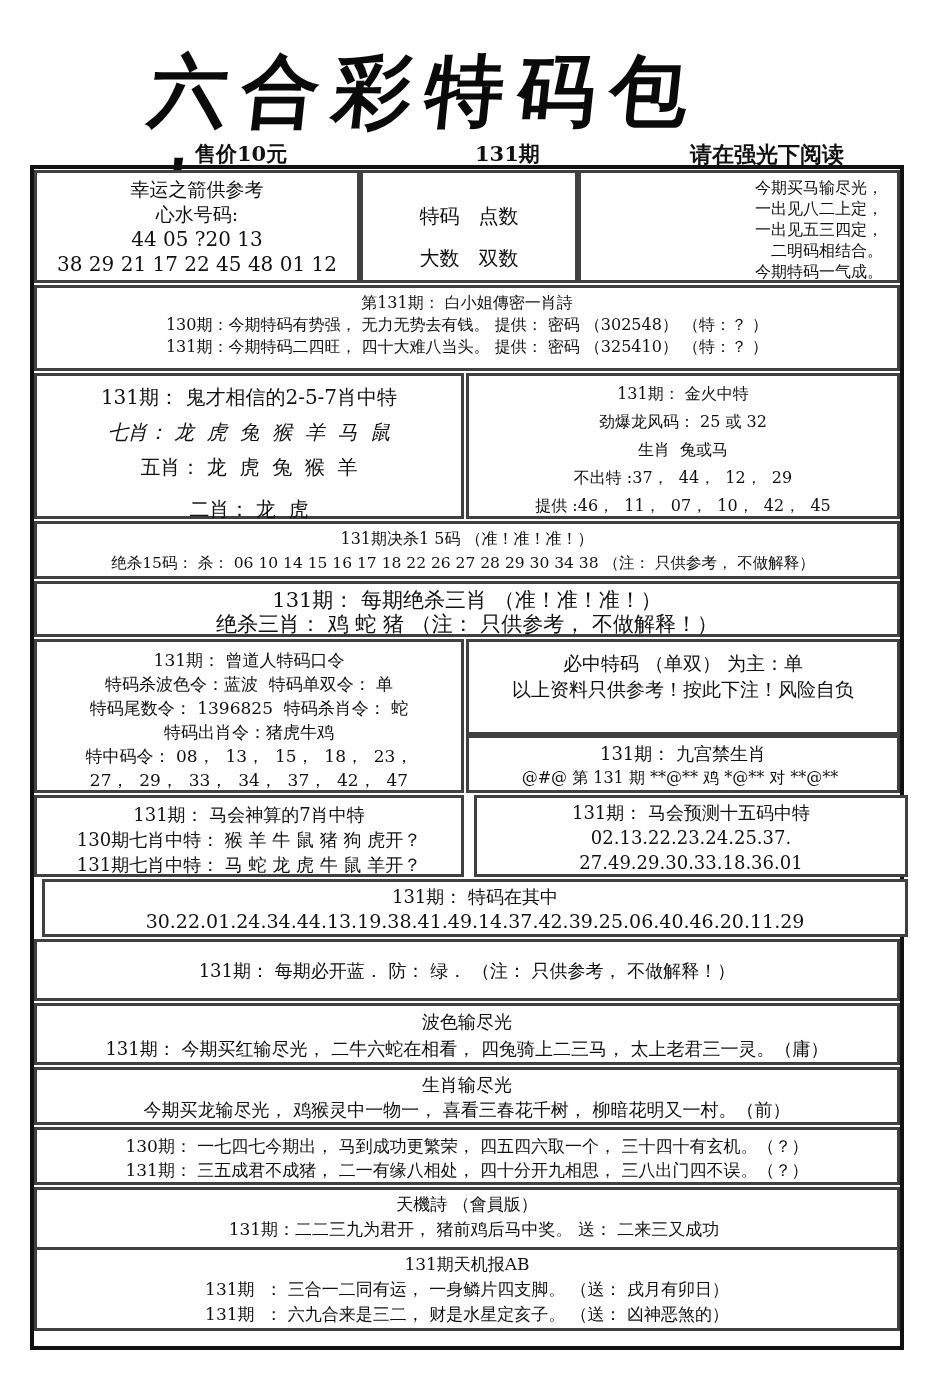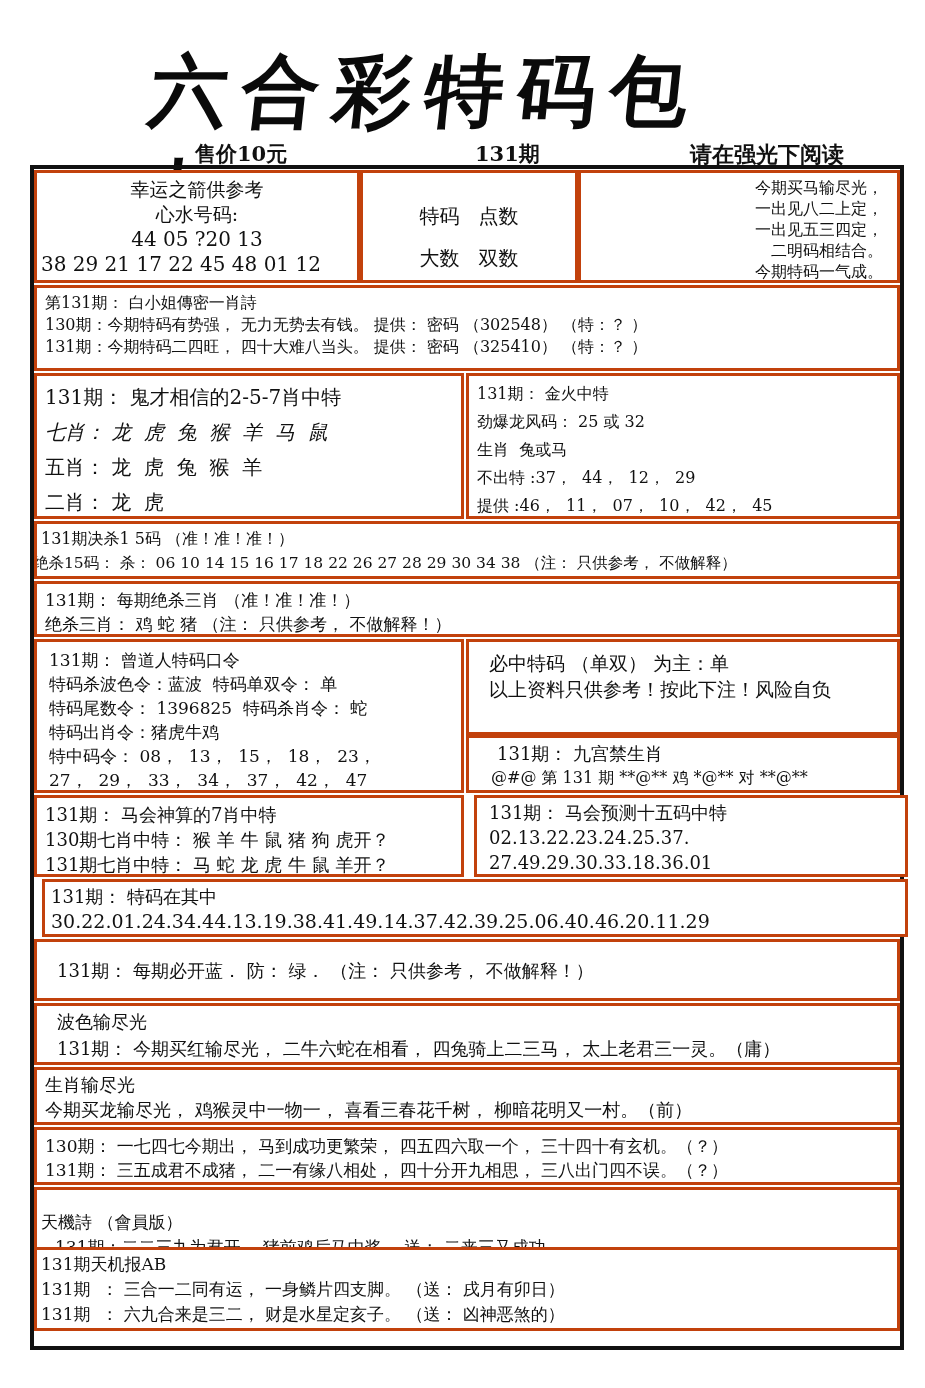--- a/index.html
+++ b/index.html
@@ -11,24 +11,24 @@
     font-size: 78px; font-weight: bold; letter-spacing: 14px;
     font-family: "DejaVu Serif", serif; color: #0a0a0a;
     transform: skewX(-6deg);
   }
   .subhead { top: 140px; font-size: 21px; font-weight: bold; }
   .frame {
     left: 30px; top: 165px; width: 874px; height: 1185px;
     border: 4px solid #111;
   }
   .box {
-    position: absolute; border: 3px solid #c2410c; background: #fff;
+    position: absolute; border: 3px solid #404040; background: #fff;
     font-size: 17px; line-height: 22px; padding: 4px 8px;
   }
-  .row { white-space: nowrap; }
+  .row { white-space: nowrap; text-align: center; }
   .center { text-align: center; }
 </style>
 </head>
 <body>
 
 <div class="abs title">六合彩特码包中</div>
 <div class="abs subhead" style="left:195px;">售价10元</div>
 <div class="abs subhead" style="left:475px;">131期</div>
 <div class="abs subhead" style="left:690px; font-size:22px;text-align:center;">请在强光下阅读</div>
 
@@ -55,36 +55,36 @@
 <div class="box" style="left:34px; top:285px; width:866px; height:86px; font-size:16px; line-height:22px;">
   <div class="row">第131期： 白小姐傳密一肖詩</div>
   <div class="row">130期：今期特码有势强， 无力无势去有钱。 提供： 密码 （302548） （特：？ ）</div>
   <div class="row">131期：今期特码二四旺， 四十大难八当头。 提供： 密码 （325410） （特：？ ）</div>
 </div>
 
 <div class="box" style="left:34px; top:373px; width:430px; height:146px; font-size:20px; line-height:35px;">
   <div class="row">131期： 鬼才相信的2-5-7肖中特</div>
   <div class="row" style="white-space:pre;font-style:italic;">七肖： 龙  虎  兔  猴  羊  马  鼠</div>
   <div class="row" style="white-space:pre;">五肖： 龙  虎  兔  猴  羊</div>
-  <div class="row" style="white-space:pre;">二肖： 龙  虎</div>
+  <div class="row" style="white-space:pre;margin-top:7px;">二肖： 龙  虎</div>
 </div>
 <div class="box" style="left:466px; top:373px; width:434px; height:146px; font-size:16px; line-height:28px;">
   <div class="row">131期： 金火中特</div>
   <div class="row">劲爆龙风码： 25 或 32</div>
   <div class="row" style="white-space:pre;">生肖  兔或马</div>
   <div class="row" style="white-space:pre;">不出特 :37，  44，  12，  29</div>
   <div class="row" style="white-space:pre;">提供 :46，  11，  07，  10，  42，  45</div>
 </div>
 
 <div class="box" style="left:34px; top:521px; width:866px; height:58px; font-size:16px; line-height:25px; padding:2px 4px; overflow:hidden;">
   <div class="row">131期决杀1 5码 （准！准！准！）</div>
   <div class="row" style="margin-left:-8px; font-size:15.5px;">绝杀15码： 杀： 06 10 14 15 16 17 18 22 26 27 28 29 30 34 38 （注： 只供参考， 不做解释）</div>
 </div>
 
-<div class="box" style="left:34px; top:581px; width:866px; height:56px; font-size:17px; line-height:24px;">
+<div class="box" style="left:34px; top:581px; width:866px; height:56px; font-size:21px; line-height:24px;">
   <div class="row">131期： 每期绝杀三肖 （准！准！准！）</div>
   <div class="row">绝杀三肖： 鸡 蛇 猪 （注： 只供参考， 不做解释！）</div>
 </div>
 
 <div class="box" style="left:34px; top:639px; width:430px; height:154px; font-size:17px; line-height:24px; padding:6px 12px;">
   <div class="row">131期： 曾道人特码口令</div>
   <div class="row" style="white-space:pre;">特码杀波色令：蓝波  特码单双令： 单</div>
   <div class="row" style="white-space:pre;">特码尾数令： 1396825  特码杀肖令： 蛇</div>
   <div class="row">特码出肖令：猪虎牛鸡</div>
   <div class="row" style="white-space:pre;">特中码令： 08，  13，  15，  18，  23，</div>
@@ -127,21 +127,21 @@
 <div class="box" style="left:34px; top:1067px; width:866px; height:58px; font-size:18px; line-height:25px; padding:2px 8px;">
   <div class="row">生肖输尽光</div>
   <div class="row">今期买龙输尽光， 鸡猴灵中一物一， 喜看三春花千树， 柳暗花明又一村。（前）</div>
 </div>
 
 <div class="box" style="left:34px; top:1127px; width:866px; height:58px; font-size:17px; line-height:24px; padding:4px 8px;">
   <div class="row">130期： 一七四七今期出， 马到成功更繁荣， 四五四六取一个， 三十四十有玄机。（？）</div>
   <div class="row">131期： 三五成君不成猪， 二一有缘八相处， 四十分开九相思， 三八出门四不误。（？）</div>
 </div>
 
-<div class="box" style="left:34px; top:1187px; width:866px; height:66px; font-size:17px; line-height:25px; padding:20px 4px;">
+<div class="box" style="left:34px; top:1187px; width:866px; height:66px; font-size:17px; line-height:25px; padding:2px 4px;">
   <div class="row">天機詩 （會員版）</div>
   <div class="row" style="padding-left:14px;">131期：二二三九为君开， 猪前鸡后马中奖。 送： 二来三又成功</div>
 </div>
 
 <div class="box" style="left:34px; top:1247px; width:866px; height:84px; font-size:17px; line-height:25px; padding:2px 4px;">
   <div class="row">131期天机报AB</div>
   <div class="row" style="white-space:pre;">131期  ： 三合一二同有运， 一身鳞片四支脚。 （送： 戌月有卯日）</div>
   <div class="row" style="white-space:pre;">131期  ： 六九合来是三二， 财是水星定亥子。 （送： 凶神恶煞的）</div>
 </div>
 

